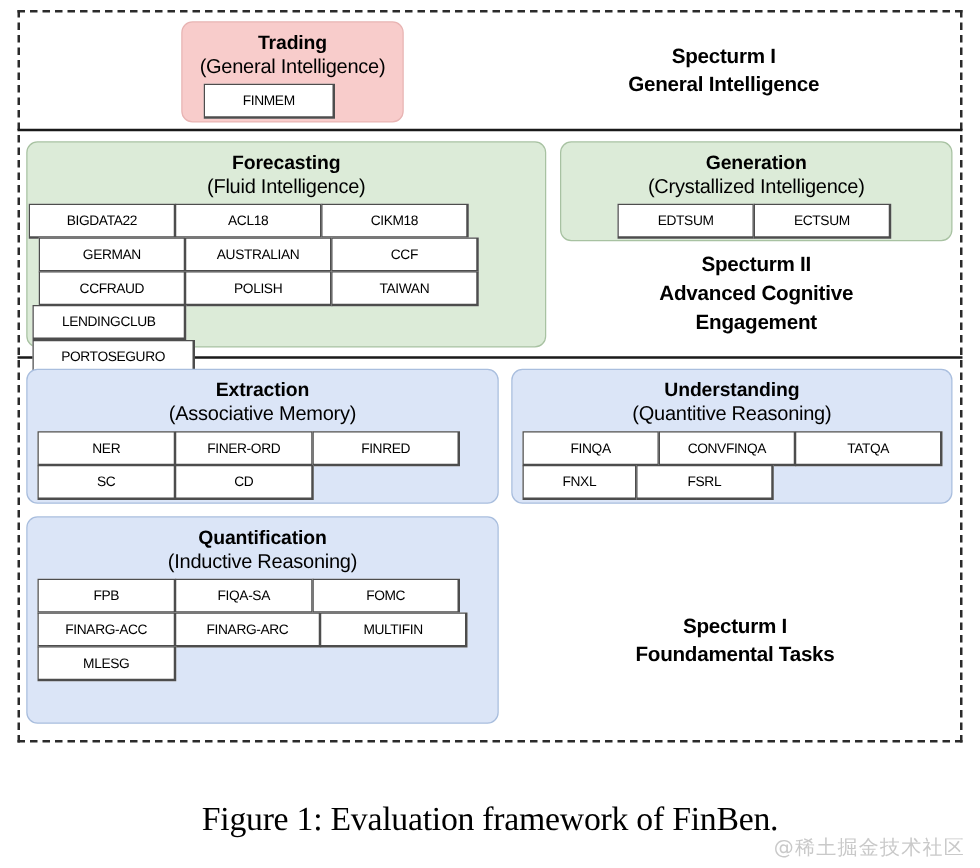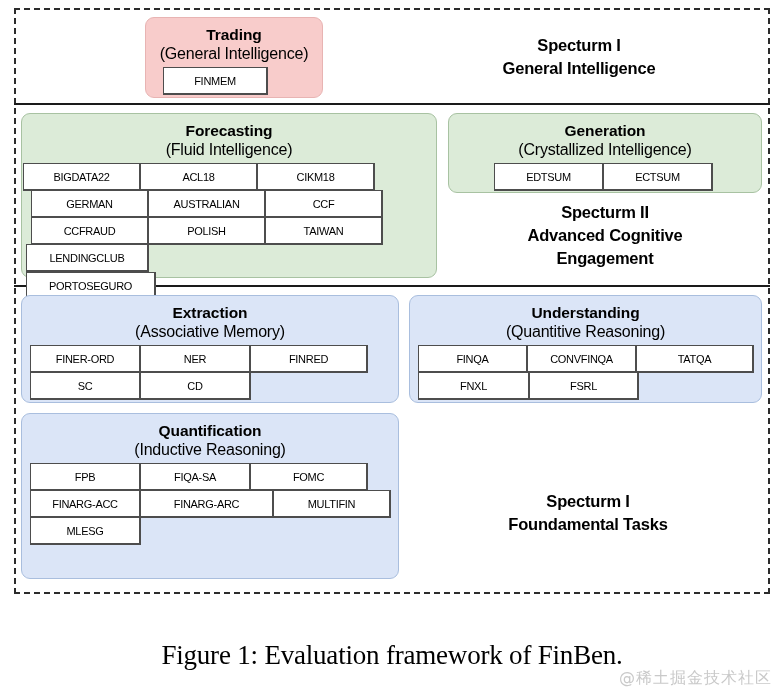--- a/index.html
+++ b/index.html
@@ -185,59 +185,59 @@
     </div>
   </div>
 
   <div class="band" style="left:0;top:277px;width:754px;height:307px;">
 
     <div class="panel blue" style="left:7px;top:10px;width:378px;height:108px;">
       <div class="panel-title">Extraction</div>
       <div class="panel-sub">(Associative Memory)</div>
       <div class="cellrows" style="top:50px;">
         <div class="cellrow" style="padding-left:8px;">
+          <div class="cell" style="width:111px;">NER</div>
           <div class="cell" style="width:111px;">FINER-ORD</div>
-          <div class="cell" style="width:111px;">NER</div>
           <div class="cell" style="width:118px;">FINRED</div>
         </div>
         <div class="cellrow" style="padding-left:8px;">
           <div class="cell" style="width:111px;">SC</div>
           <div class="cell" style="width:111px;">CD</div>
         </div>
       </div>
     </div>
 
     <div class="panel blue" style="left:395px;top:10px;width:353px;height:108px;">
       <div class="panel-title">Understanding</div>
       <div class="panel-sub">(Quantitive Reasoning)</div>
       <div class="cellrows" style="top:50px;">
         <div class="cellrow" style="padding-left:8px;">
           <div class="cell" style="width:110px;">FINQA</div>
           <div class="cell" style="width:110px;">CONVFINQA</div>
           <div class="cell" style="width:118px;">TATQA</div>
         </div>
         <div class="cellrow" style="padding-left:8px;">
-          <div class="cell" style="width:112px;">FNXL</div>
+          <div class="cell" style="width:92px;">FNXL</div>
           <div class="cell" style="width:110px;">FSRL</div>
         </div>
       </div>
     </div>
 
     <div class="panel blue" style="left:7px;top:128px;width:378px;height:166px;">
       <div class="panel-title">Quantification</div>
       <div class="panel-sub">(Inductive Reasoning)</div>
       <div class="cellrows" style="top:50px;">
         <div class="cellrow" style="padding-left:8px;">
           <div class="cell" style="width:111px;">FPB</div>
           <div class="cell" style="width:111px;">FIQA-SA</div>
           <div class="cell" style="width:118px;">FOMC</div>
         </div>
         <div class="cellrow" style="padding-left:8px;">
           <div class="cell" style="width:111px;">FINARG-ACC</div>
-          <div class="cell" style="width:134px;">FINARG-ARC</div>
+          <div class="cell" style="width:117px;">FINARG-ARC</div>
           <div class="cell" style="width:118px;">MULTIFIN</div>
         </div>
         <div class="cellrow" style="padding-left:8px;">
           <div class="cell" style="width:111px;">MLESG</div>
         </div>
       </div>
     </div>
 
     <div class="spectrum-label" style="left:400px;top:205px;width:348px;">
       <div>Specturm I</div>

